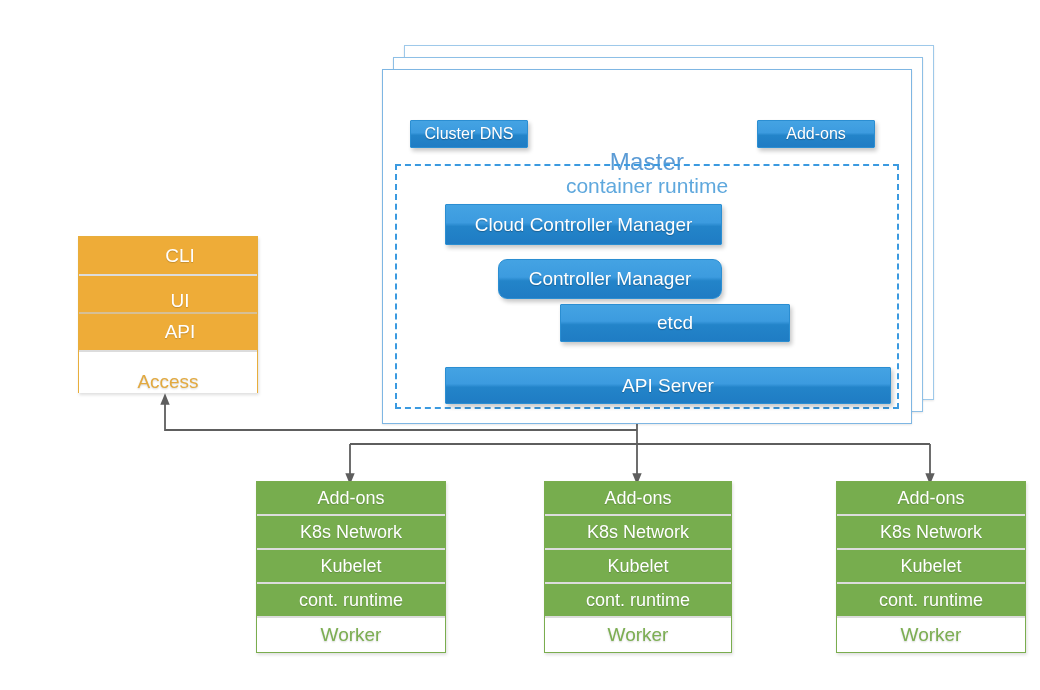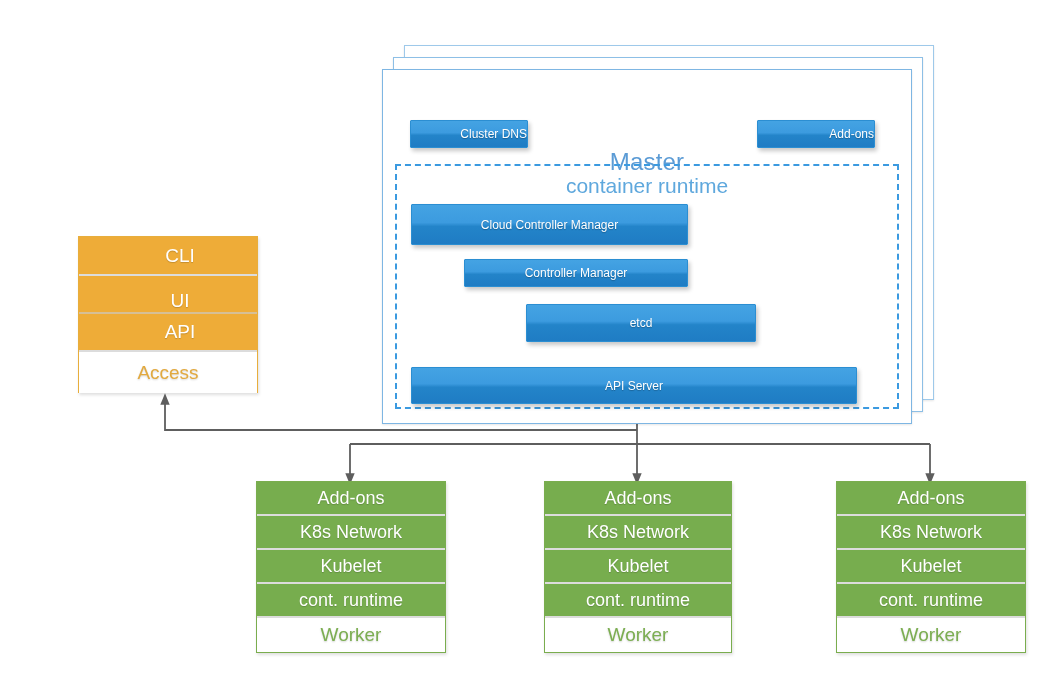--- a/index.html
+++ b/index.html
@@ -37,22 +37,22 @@
   
   .blue-box{
     background:linear-gradient(to bottom,#44a3e3 0%,#3c9bdf 45%,#2384c9 55%,#1f7cc4 100%);
     border:1px solid #2b8ed2;
     color:#ffffff;
     display:flex;align-items:center;justify-content:center;
     box-shadow:2px 3px 4px rgba(0,0,0,.22);
     text-shadow:0 1px 1px rgba(0,0,0,.25);
     border-radius:1px;
   }
-  .blue-small{font-size:12px;justify-content:flex-end;}
-  .blue-big{font-size:12px;}
+  .blue-small{font-size:16px;}
+  .blue-big{font-size:19px;margin-left:34px;}
 
   
   .dashed-region{
     border:2px dashed #3b9ae0;
     background:transparent;
   }
   .runtime-title{
     position:absolute;left:0;right:0;top:8px;
     text-align:center;color:#5fa8dd;font-size:21px;
     text-shadow:0 1px 1px rgba(255,255,255,.9);
@@ -70,21 +70,21 @@
     color:#ffffff;font-size:19px;
     text-shadow:0 1px 1px rgba(0,0,0,.18);
   }
   .band.orange{background:#eeac38;padding-left:24px;}
   .band-sep{position:absolute;left:0;right:0;height:2px;background:#c9c9c9;opacity:.65;}
   .footer-label{
     position:absolute;left:0;right:0;
     display:flex;align-items:center;justify-content:center;
     font-size:19px;background:#ffffff;
   }
-  .footer-label.orange-text{color:#e2a93f;text-shadow:0 1px 2px rgba(0,0,0,.18);}
+  .footer-label.orange-text{color:#e2a93f;text-shadow:0 1px 2px rgba(0,0,0,.18);align-items:flex-end;}
   .footer-label.green-text{color:#7cae52;text-shadow:0 1px 2px rgba(0,0,0,.18);}
 
   
   .worker-outer{
     background:#ffffff;
     border:1px solid #7aad4e;
     box-shadow:1px 2px 3px rgba(0,0,0,.13);
   }
   .band.green{background:#76ad४e;}
   .band.green{background:#77ad4e;}
@@ -143,21 +143,21 @@
     </div>
 
     <div class="abs dashed-region" style="left:12px;top:94px;width:504px;height:245px;">
       <div class="runtime-title">container runtime</div>
     </div>
 
     <div class="abs blue-box blue-big" style="left:28px;top:134px;width:277px;height:41px;">
       <span>Cloud Controller Manager</span>
     </div>
 
-    <div class="abs blue-box blue-big" style="left:81px;top:189px;width:224px;height:28px;">
+    <div class="abs blue-box blue-big" style="left:81px;top:189px;width:224px;height:40px;border-radius:9px;">
       <span>Controller Manager</span>
     </div>
 
 
     <div class="abs blue-box blue-big" style="left:143px;top:234px;width:230px;height:38px;">
       <span>etcd</span>
     </div>
 
     <div class="abs blue-box blue-big" style="left:28px;top:297px;width:446px;height:37px;">
       <span>API Server</span>

